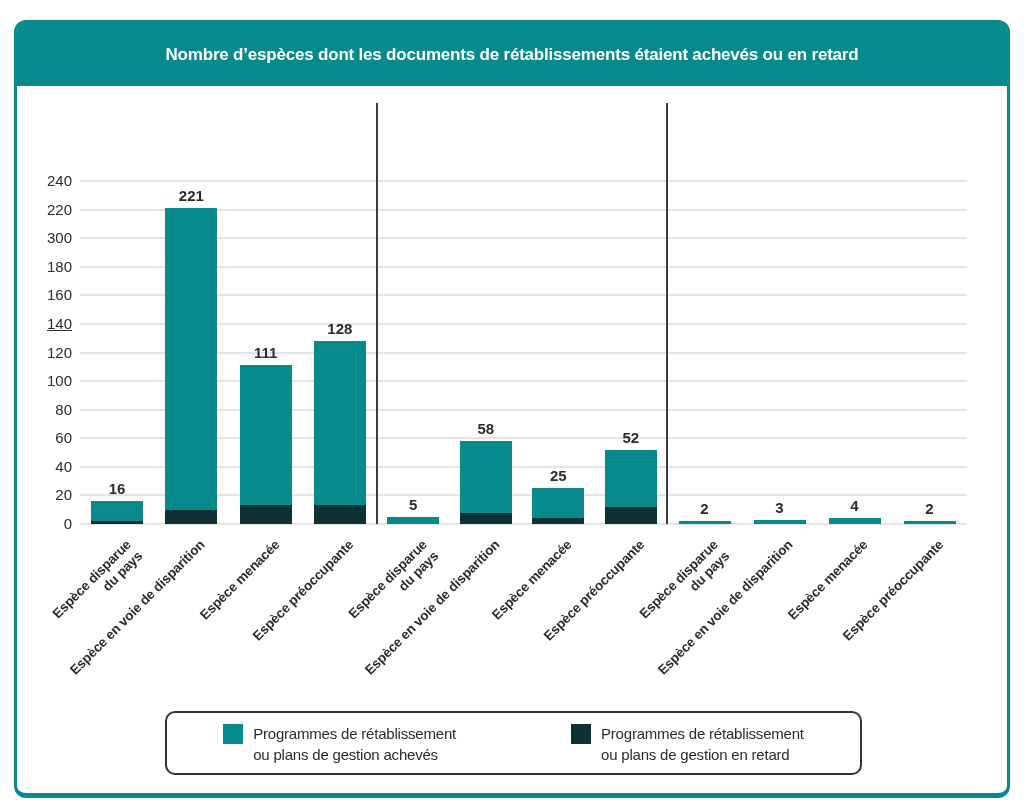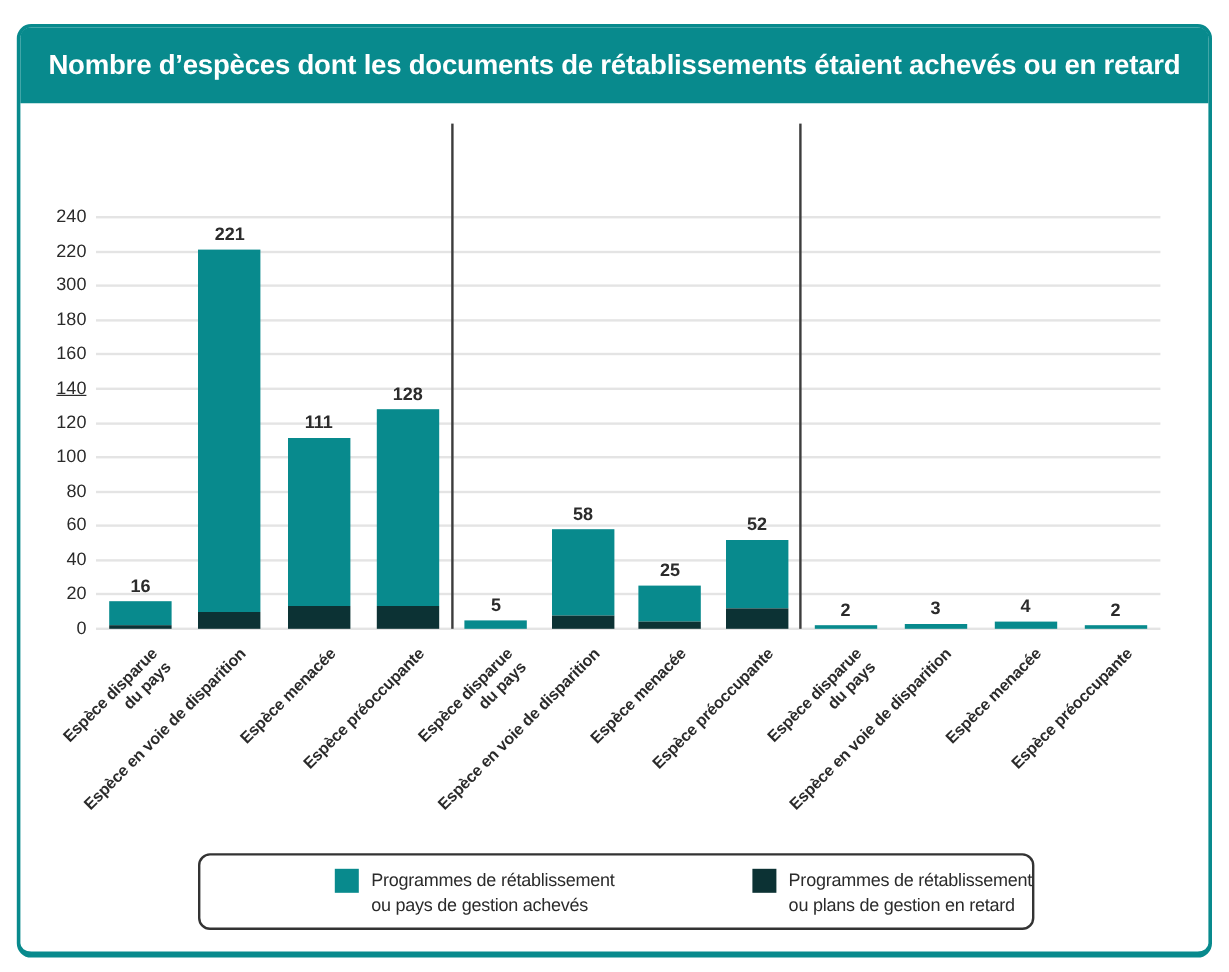--- a/index.html
+++ b/index.html
@@ -2,36 +2,36 @@
 <html><head>
 <meta charset="utf-8">
 <style>
   html,body{margin:0;padding:0;background:#fff;}
   .page{position:relative;width:1024px;height:810px;background:#fff;overflow:hidden;
         font-family:"Liberation Sans",sans-serif;color:#2b2b2b;}
   .frame{position:absolute;left:14px;top:20px;width:996px;height:778px;box-sizing:border-box;
          border:3px solid #088a8d;border-bottom-width:5px;border-radius:12px;background:#fff;}
   .banner{position:absolute;left:0;top:0;right:0;height:63px;background:#088a8d;
           border-radius:8px 8px 0 0;display:flex;align-items:center;justify-content:center;}
-  .chart-title{color:#fff;font-size:23px;font-weight:bold;letter-spacing:-0.2px;text-align:center;}
+  .chart-title{color:#fff;font-size:17px;font-weight:bold;letter-spacing:-0.2px;text-align:center;}
   .plot{position:absolute;left:0;top:0;right:0;bottom:0;}
   .grid-line{position:absolute;height:2px;}
   .y-tick-label{position:absolute;left:0;width:55px;text-align:right;font-size:15px;height:18px;line-height:18px;}
   .section-divider{position:absolute;width:2px;}
   .section-header{position:absolute;display:flex;flex-direction:column;justify-content:center;
                   align-items:center;font-weight:bold;font-size:17px;line-height:22px;letter-spacing:-0.3px;text-align:center;}
   .bar{position:absolute;display:flex;flex-direction:column;}
   .bar-top{flex:1 1 auto;}
   .bar-bottom{flex:0 0 auto;}
   .bar-value-label{position:absolute;width:60px;text-align:center;font-weight:bold;font-size:15px;height:18px;line-height:18px;}
   .x-tick{position:absolute;width:0;height:0;}
   .x-tick-inner{position:absolute;right:0;top:0;transform:rotate(-45deg);transform-origin:100% 0;
                 text-align:right;white-space:nowrap;font-weight:bold;font-size:13.5px;line-height:16px;letter-spacing:-0.2px;}
   .legend{position:absolute;left:148px;top:688px;width:697px;height:64px;box-sizing:border-box;
-          border:2px solid #333333;border-radius:10px;display:flex;justify-content:flex-end;
+          border:2px solid #333333;border-radius:10px;display:flex;justify-content:center;
           gap:115px;padding-top:10px;}
   .legend-entry{display:flex;gap:10px;align-items:flex-start;}
   .swatch{width:20px;height:20px;flex:0 0 auto;margin-top:1px;}
   .legend-lines{font-size:15px;line-height:21px;letter-spacing:-0.2px;}
 </style>
 </head>
 <body>
 
 <div class="page">
   <div class="frame" style="border-color: rgb(8, 138, 141);">
@@ -184,21 +184,21 @@
           <div class="x-tick-inner" style="color: rgb(43, 43, 43);">
             <div>Espèce préoccupante</div>
           </div>
         </div>
       </div>
     <div class="legend" style="border-color: rgb(51, 51, 51);">
       <div class="legend-entry">
         <span class="swatch" style="background: rgb(8, 138, 141);"></span>
         <div class="legend-lines">
           <div>Programmes de rétablissement</div>
-          <div>ou pays de gestion achevés</div>
+          <div>ou plans de gestion achevés</div>
         </div>
       </div>
       <div class="legend-entry">
         <span class="swatch" style="background: rgb(12, 50, 52);"></span>
         <div class="legend-lines">
           <div>Programmes de rétablissement</div>
           <div>ou plans de gestion en retard</div>
         </div>
       </div>
     </div>

